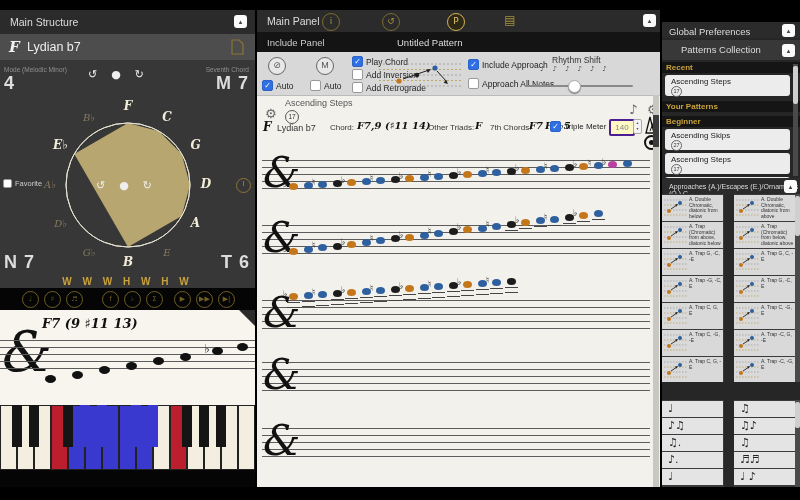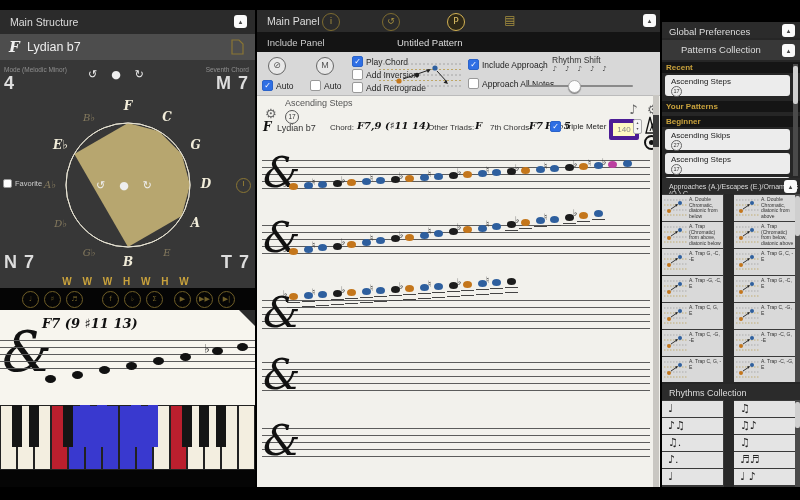--- a/index.html
+++ b/index.html
@@ -75,21 +75,21 @@
   #rhythm-ticks{position:absolute;display:flex;gap:8px;color:#444;font-size:7px;}
   #rs-track{position:absolute;height:2px;background:#8a8a8a;border-radius:1px;}
   #rs-thumb{position:absolute;width:11px;height:11px;border-radius:50%;background:#fdfdfd;
             border:1px solid #aaa;box-shadow:0 1px 1px rgba(0,0,0,.4);}
   #patrow-name{position:absolute;left:28px;top:88px;font-size:9px;color:#555;}
   .smicon{position:absolute;color:#666;font-size:13px;}
   #pat-badge{position:absolute;left:28px;top:100px;width:12px;height:12px;border:1px solid #555;
              border-radius:50%;font-size:6.5px;line-height:12px;text-align:center;color:#333;}
   #inforow .il{position:absolute;font-size:8px;color:#333;}
   #inforow .iv{position:absolute;font-size:10px;color:#111;}
-  #tempo-field{position:absolute;width:22px;height:13px;background:#fef9c3;border:4px solid #4c1d95;border-radius:2px;
+  #tempo-field{position:absolute;width:22px;height:13px;background:#fef9c3;border:2px solid #4c1d95;border-radius:2px;
                font-size:8px;color:#888;text-align:center;line-height:13px;}
   #stepper{position:absolute;width:7px;height:13px;background:#f4f4f4;border:1px solid #aaa;border-radius:2px;
            font-size:4px;color:#555;line-height:6px;text-align:center;}
   #recbtn{position:absolute;width:15px;height:15px;border:2px solid #111;border-radius:50%;box-sizing:border-box;}
   #recbtn::after{content:"";position:absolute;left:3px;top:3px;width:5px;height:5px;border-radius:50%;background:#111;}
   #cp-scroll{position:absolute;left:396px;top:85px;width:6px;height:392px;background:#c9c7c2;}
   #cp-thumb{position:absolute;left:0;top:20px;width:6px;height:32px;background:#3c3c3c;}
 
   
   .rp-bar{position:absolute;left:0;width:138px;background:#2b2b2b;}
@@ -152,21 +152,21 @@
           <text x="60.5" y="89.0" text-anchor="middle" font-family="DejaVu Serif, serif" font-style="italic" font-weight="bold" font-size="12" fill="#f2edda">E♭</text>
           <text x="89.0" y="60.5" text-anchor="middle" font-family="DejaVu Serif, serif" font-style="italic" font-weight="normal" font-size="10" fill="#857a5e">B♭</text>
         </svg>
       <div class="rotrow mus" style="left:96px;top:119px;" id="rot-mid"><span class="mus">↺</span><span class="mus">●</span><span class="mus">↻</span></div>
       <label class="cb" id="favrow">
         <span class="box"></span>
         <span class="lbl">Favorite</span>
       </label>
       <div id="clockicon" class="abs"></div>
       <span class="bignum" style="left:4px;top:192px;">N 7</span>
-      <span class="bignum" style="right:5px;top:192px;left:auto;">T 7</span>
+      <span class="bignum" style="right:5px;top:192px;left:auto;">T 6</span>
       <div id="steps">W W W H W H W</div>
     </div>
     <div id="lp-transport" class="abs">
         <span class="tbtn mus" style="left: 22px;">♩</span>
         <span class="tbtn mus" style="left: 44px;">♯</span>
         <span class="tbtn mus" style="left: 66px;">♬</span>
         <span class="tbtn mus" style="left: 102px;">f</span>
         <span class="tbtn mus" style="left: 124px;">♭</span>
         <span class="tbtn mus" style="left: 146px;">Σ</span>
         <span class="tbtn mus" style="left: 174px;">▶</span>
@@ -773,23 +773,20 @@
             <circle cx="17" cy="6" r="2" fill="#2e5f9e"></circle>
     <line x1="8" y1="12" x2="14" y2="8" stroke="#222" stroke-width="0.9"></line>
     <path d="M15,7 l-3,0.4 1.4,2.4 z" fill="#222"></path>
           </svg>
           <span class="lb">A. Trap -C, -G, E</span>
         </div>
       </div>
     <div class="vscroll" style="left:133px;top:172px;height:188px;">
       <div class="vthumb" style="top:2px;height:40px;"></div>
     </div>
-    <div class="rp-bar" style="top:362px;height:16px;">
-      <span class="t" style="font-size:9px;">Rhythms Collection</span>
-    </div>
     <div id="rhythm-grid">
         <div class="gap"></div>
         <div class="rcard" style="left: 0px; top: 1px;">
           <span class="mus">♩</span>
         </div>
         <div class="rcard" style="left: 72px; top: 1px;">
           <span class="mus">♫</span>
         </div>
         <div class="rcard" style="left: 0px; top: 18px;">
           <span class="mus">♪♫</span>

